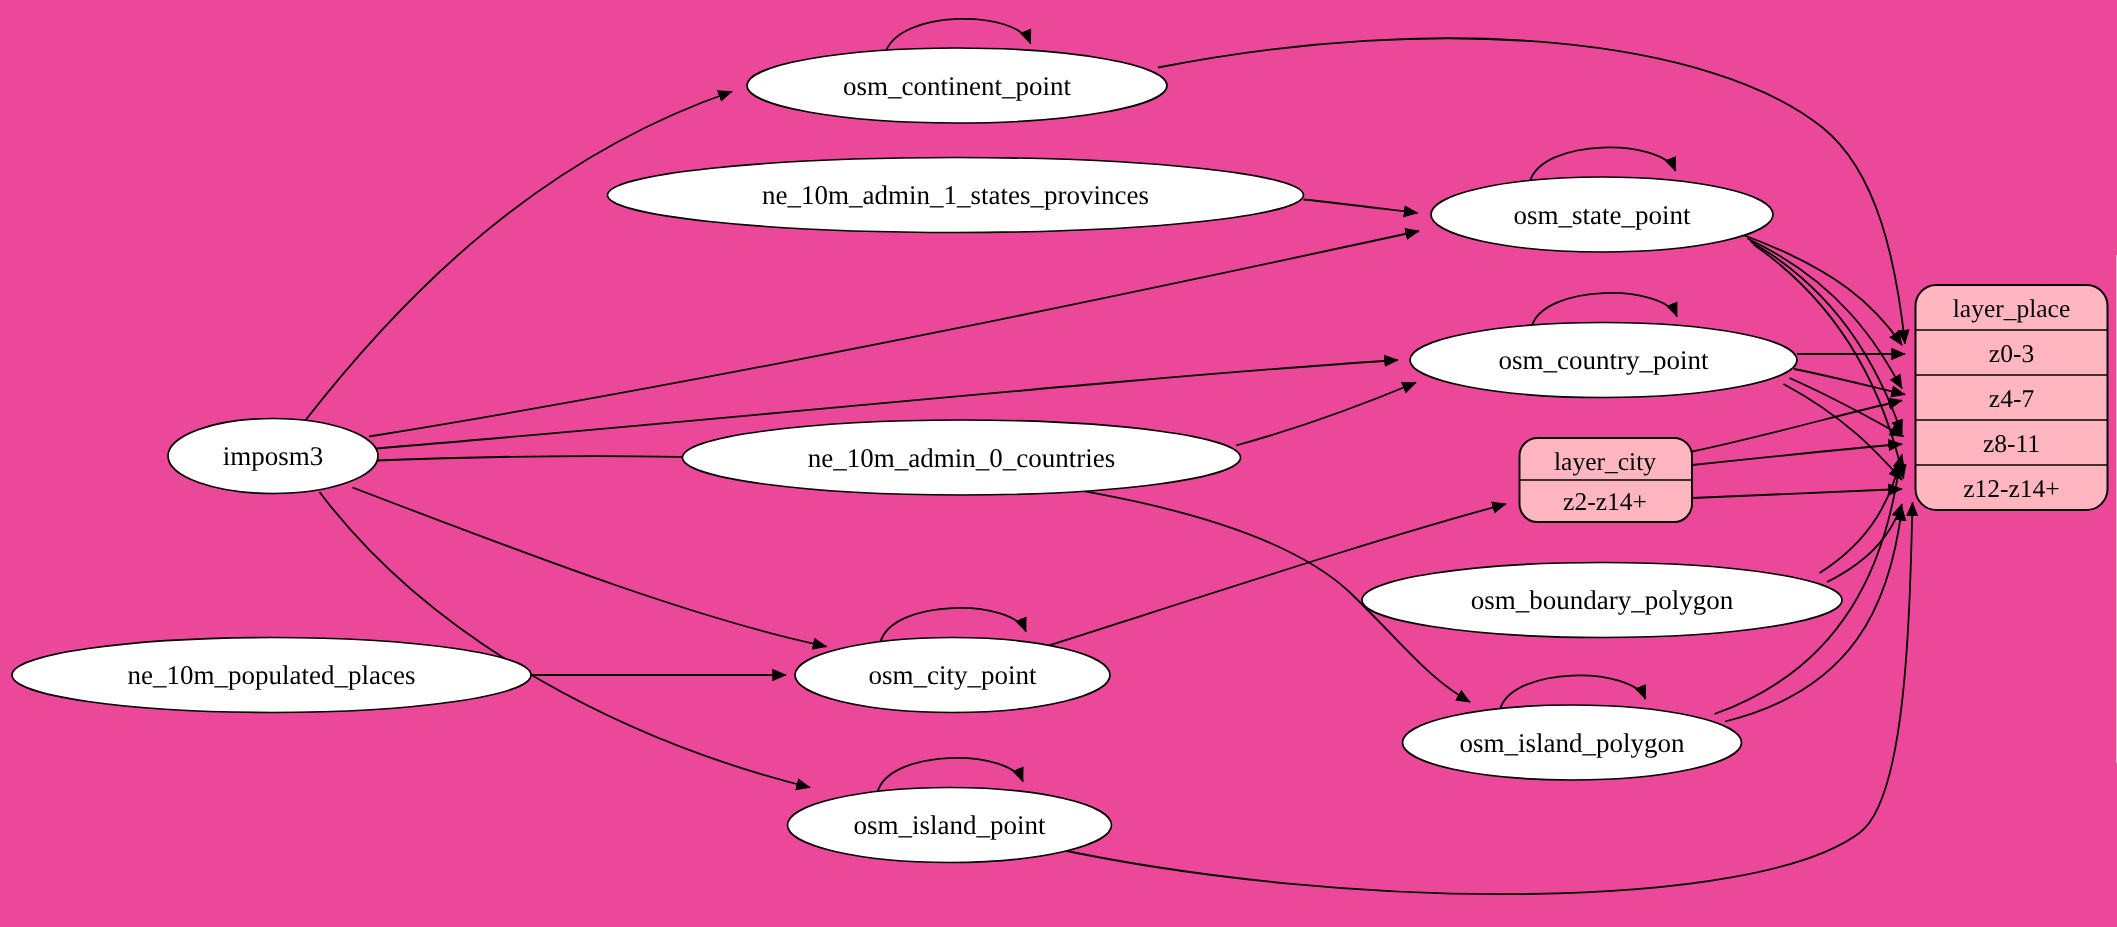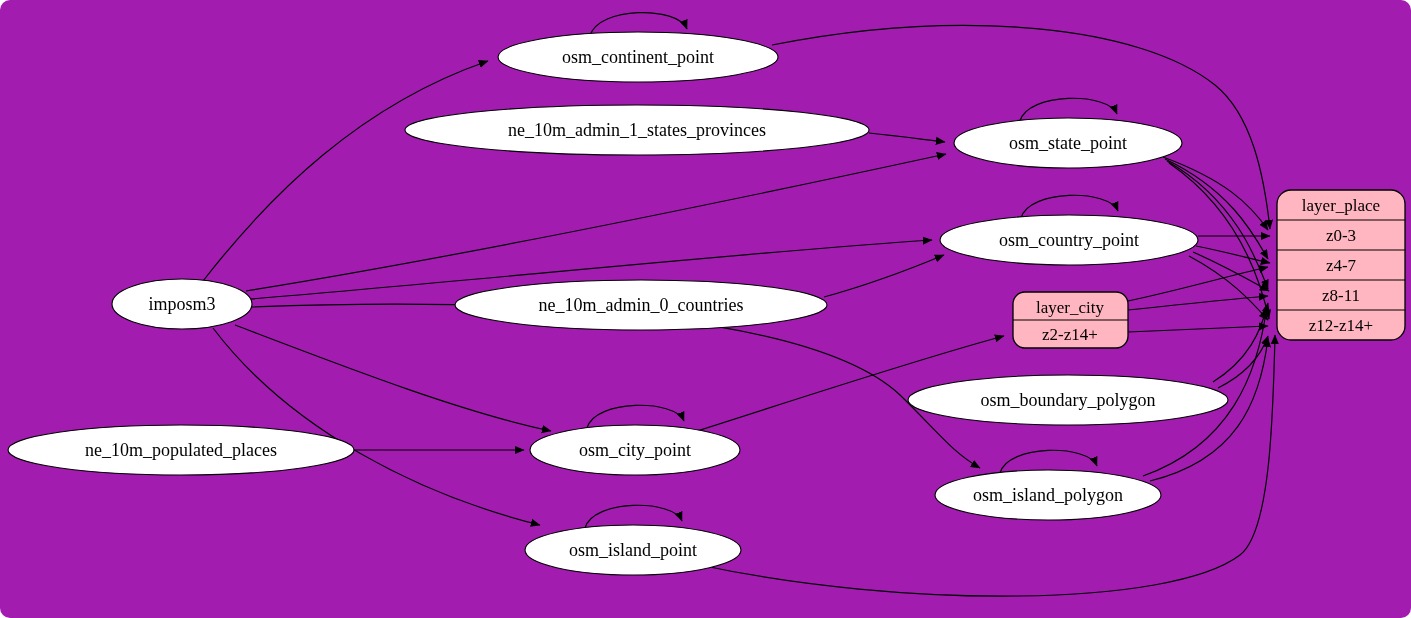--- a/index.html
+++ b/index.html
@@ -1,16 +1,16 @@
 <!DOCTYPE html>
 <html><head>
 <meta charset="utf-8">
 <style>
   html,body{margin:0;padding:0;background:#ffffff;}
-  .canvas{width:1411px;height:618px;position:relative;background:#a21caf;border-radius:10px;}
+  .canvas{width:1411px;height:618px;position:relative;background:#ec4899;}
   svg{display:block;}
   .edge{fill:none;stroke:#000000;stroke-width:1.2;}
   .node-ellipse{fill:#ffffff;stroke:#000000;stroke-width:1.1;}
   .record-box{stroke:#000000;stroke-width:1.3;}
   .record-sep{stroke:#000000;stroke-width:1.1;}
   .node-label{font-family:"Liberation Serif","DejaVu Serif",serif;font-size:18px;fill:#000000;text-anchor:middle;}
   .record-label{font-family:"Liberation Serif","DejaVu Serif",serif;font-size:17px;fill:#000000;text-anchor:middle;}
 </style>
 </head>
 <body>

